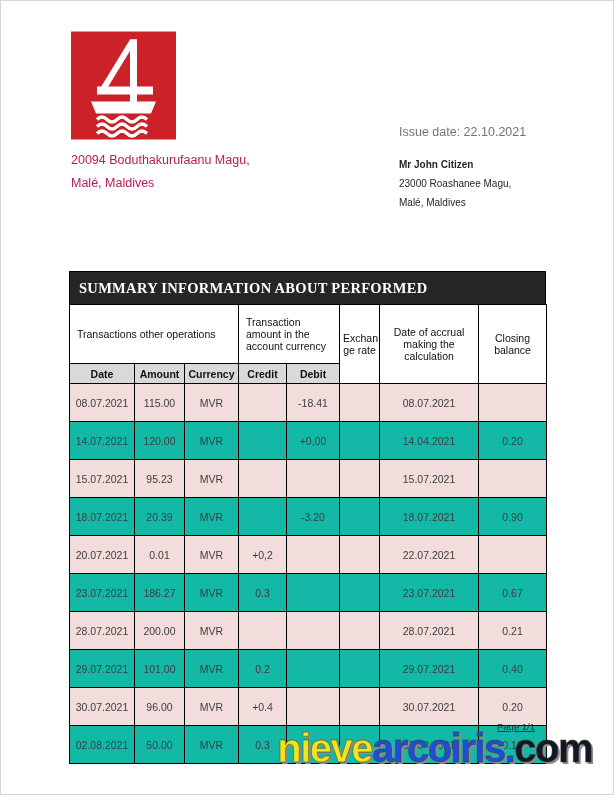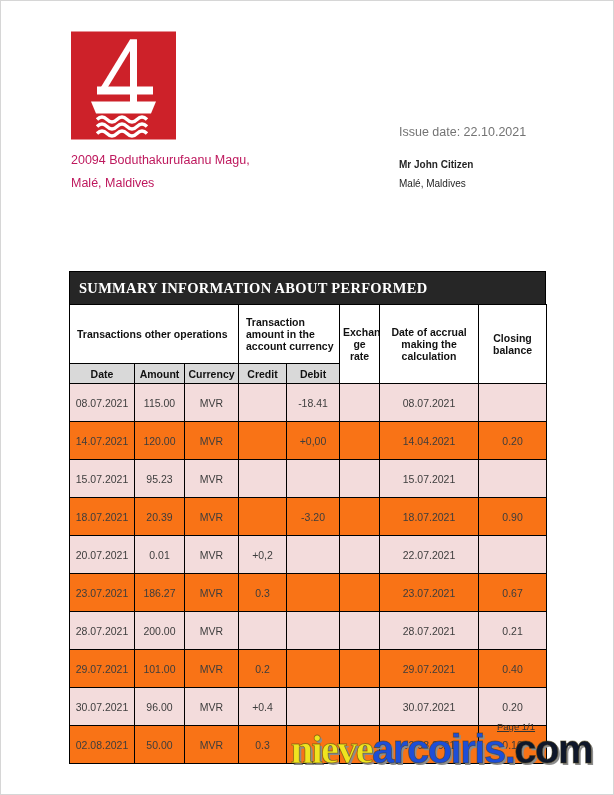--- a/index.html
+++ b/index.html
@@ -25,26 +25,26 @@
   }
   
   table.txn{
     position:absolute;left:68px;top:303px;width:477px;table-layout:fixed;
     border-collapse:collapse;font-size:10.5px;
   }
   table.txn td,table.txn th{border:1px solid #000;box-sizing:border-box;overflow:hidden;}
   tr.group-row{height:59px;}
   tr.sub-row{height:20px;padding-left:36px;}
   tr.data-row{height:38px;}
-  th.group{font-weight:bold;color:#111;background:#fff;text-align:center;padding:2px 3px;}
+  th.group{font-weight:normal;color:#111;background:#fff;text-align:center;padding:2px 3px;}
   th.group.left{text-align:left;padding-left:7px;}
   th.prewrap{white-space:pre-line;}
   th.sub{background:#d9d9d9;font-weight:bold;color:#111;text-align:center;}
   tr.row-pink td{background:#f3dcdc;}
-  tr.row-light td{background:#f97316;}
+  tr.row-light td{background:#14b8a6;}
   tr.data-row td{text-align:center;color:#3d3d3d;}
   
   .footer-notes{position:absolute;left:75px;top:664px;font-size:11px;line-height:16px;color:#262626;}
   .page-label{position:absolute;left:496px;top:720px;font-size:9.5px;color:#333;text-decoration:underline;z-index:3;}
   
   .watermark{
     position:absolute;right:21px;top:725px;z-index:2;
     font-size:40px;font-weight:bold;letter-spacing:-1.5px;white-space:nowrap;
     text-shadow:2px 2px 0 #8c8c8c;-webkit-text-stroke:0.8px rgba(70,60,20,0.55);
   }
@@ -74,20 +74,21 @@
 
   <div class="sender-address">
     <div>20094 Boduthakurufaanu Magu,</div>
     <div>Malé, Maldives</div>
   </div>
 
   <div class="issue-date">Issue date: 22.10.2021</div>
 
   <div class="recipient">
     <div class="name">Mr John Citizen</div>
+    <div>23000 Roashanee Magu,</div>
     <div>Malé, Maldives</div>
   </div>
 
   <div class="table-title">SUMMARY INFORMATION ABOUT PERFORMED TRANSACTIONS</div>
 
   <table class="txn">
     <colgroup>
       <col style="width:65px">
         <col style="width:50px">
         <col style="width:54px">
@@ -215,16 +216,16 @@
           <td>02.08.2021</td>
           <td>0.10</td>
         </tr>
       </tbody>
   </table>
 
 
   <div class="page-label">Page 1/1</div>
 
   <div class="watermark">
-    <span style="color: rgb(240, 228, 32); font-family: Liberation Serif, serif;">nieve</span><span style="color: #1d4ed8; margin-top: 28px;">arcoiris.</span><span style="color: #0f172a;">com</span>
+    <span style="color: rgb(240, 228, 32);">nieve</span><span style="color: #1d4ed8; margin-top: 28px;">arcoiris.</span><span style="color: #0f172a;">com</span>
   </div>
 
 </div>
 
 </body></html>

